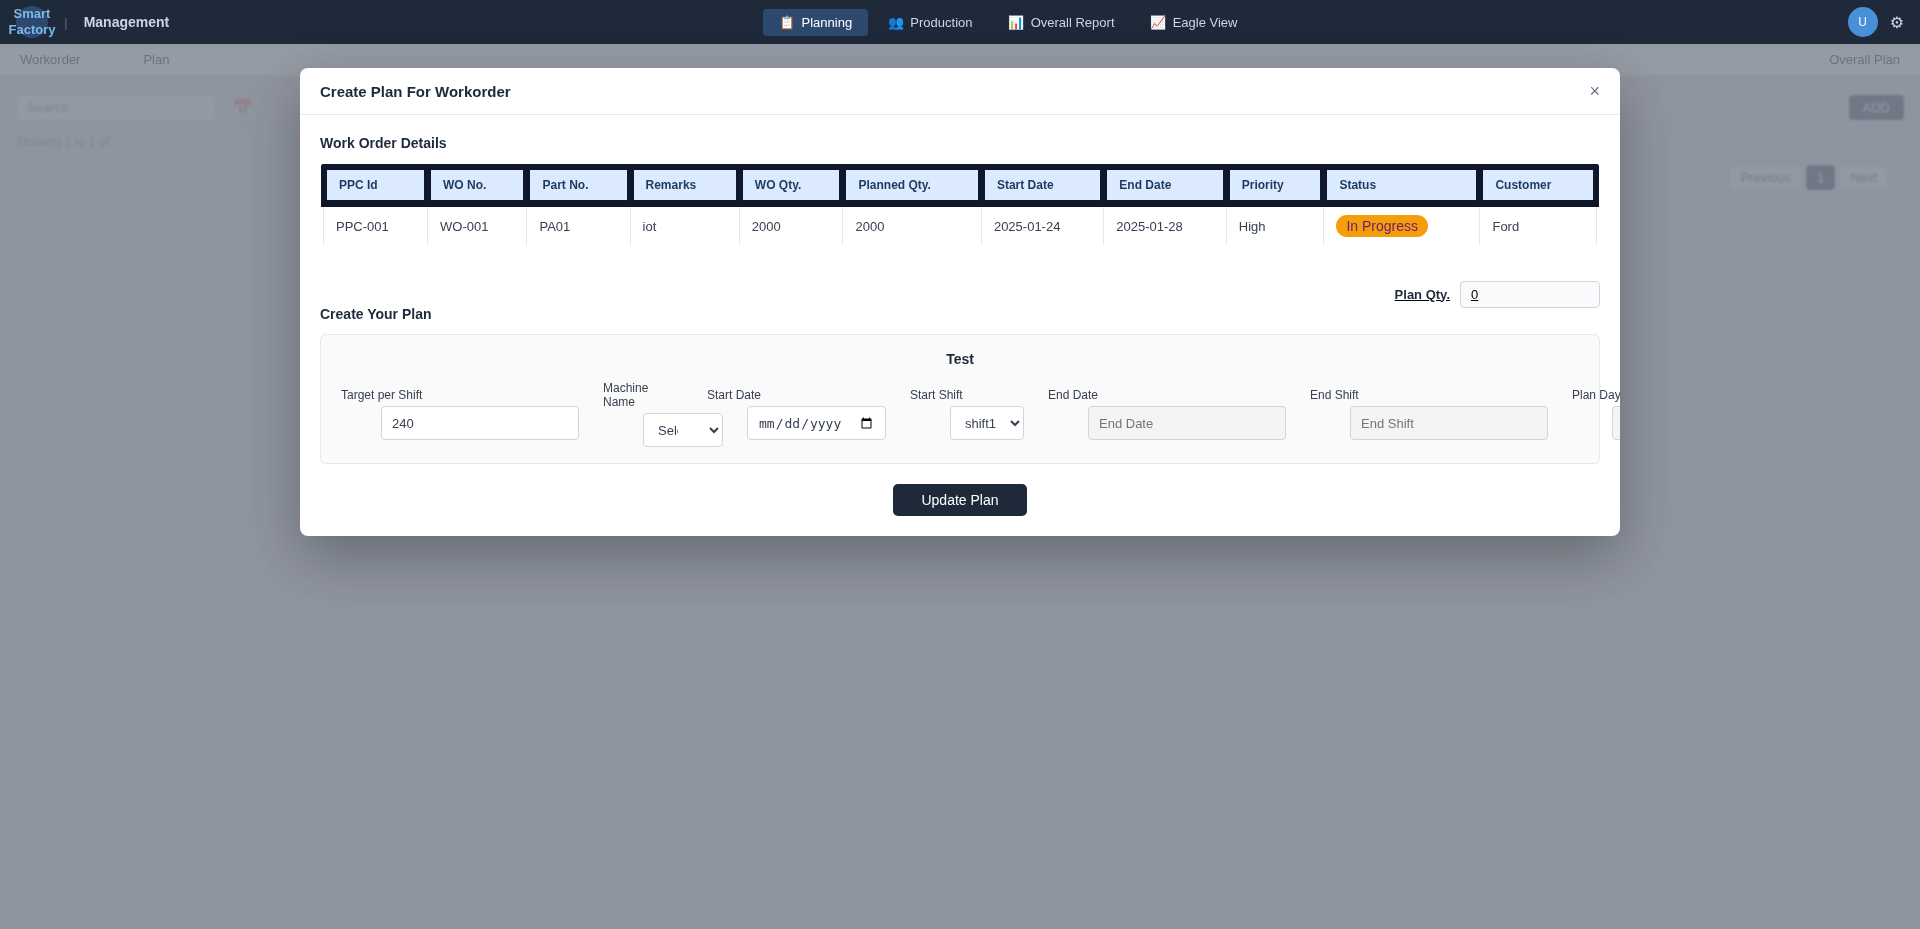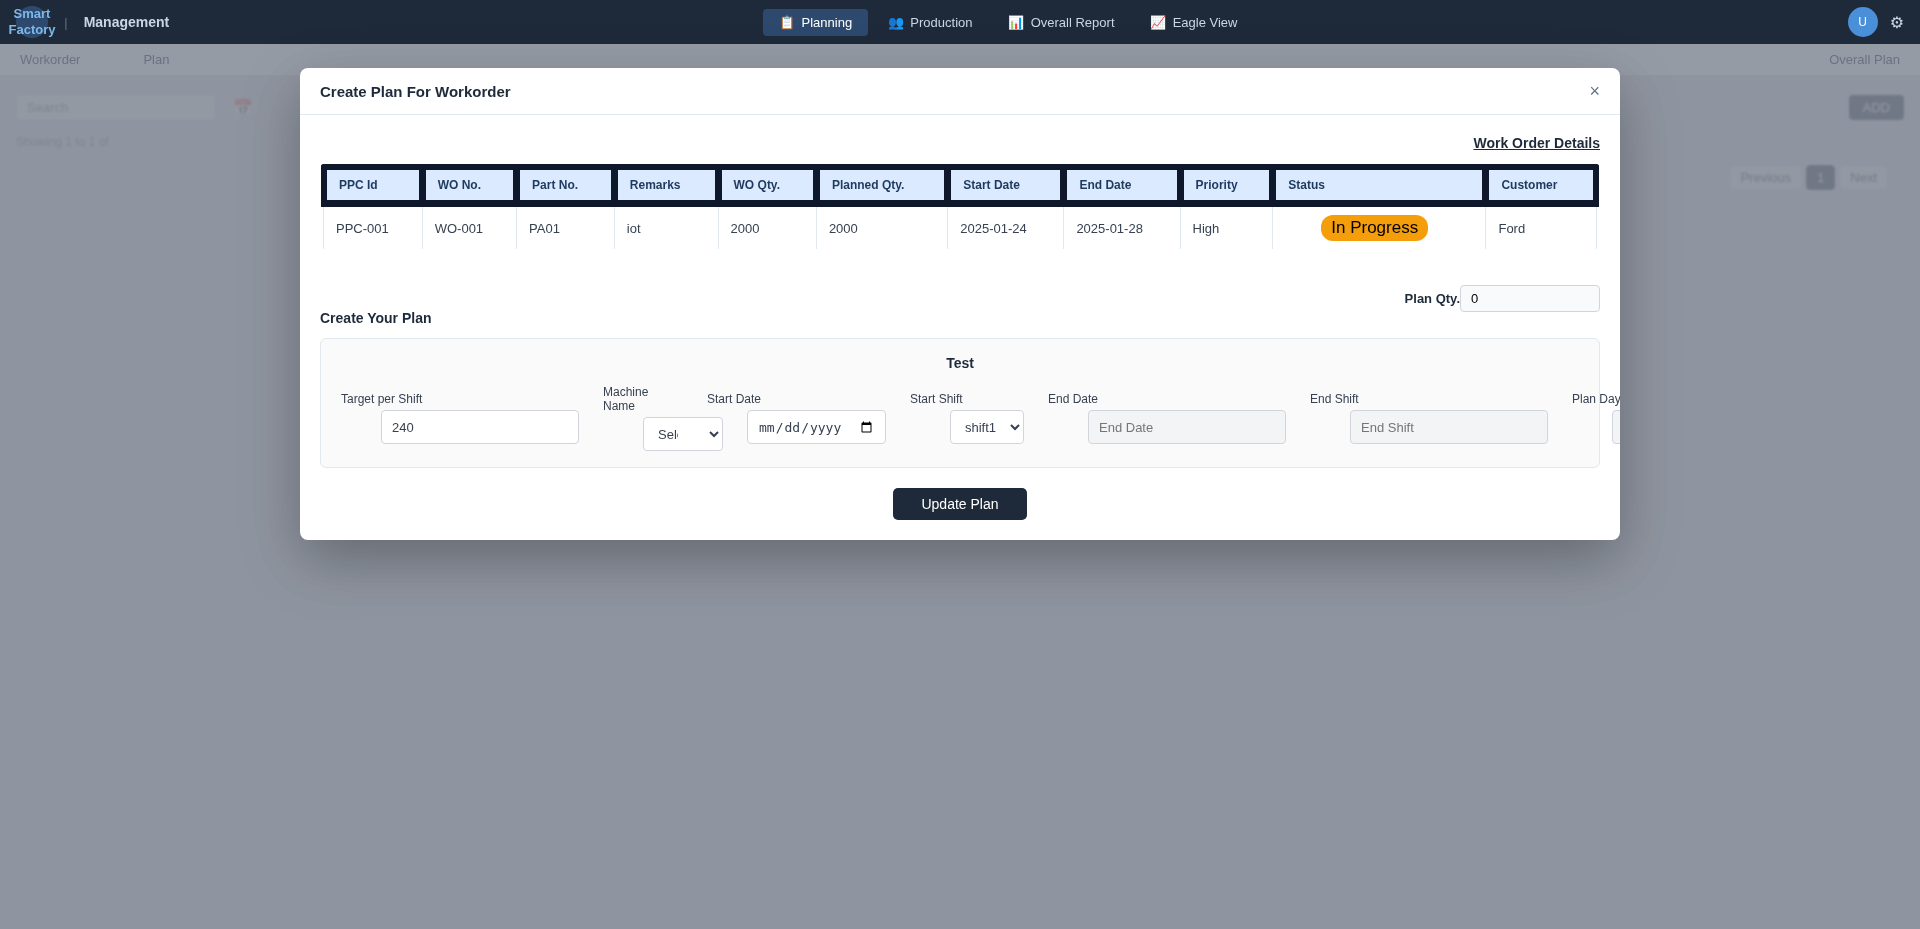--- a/index.html
+++ b/index.html
@@ -178,23 +178,22 @@
       border: none;
       line-height: 1;
     }
     .modal-body { padding: 20px; }
 
     
     .section-title {
       font-size: 14px;
       font-weight: 600;
       color: #1e2a3a;
-      text-align: right;
+      text-align: left;
       margin-bottom: 12px;
-      text-decoration: underline;
     }
 
     
     .wo-table {
       width: 100%;
       border-collapse: collapse;
       border: 1px solid #e2e8f0;
       border-radius: 4px;
       overflow: hidden;
       margin-bottom: 20px;
@@ -210,46 +209,46 @@
     }
     .wo-table td {
       padding: 8px 12px;
       font-size: 13px;
       color: #374151;
       border: 1px solid #e2e8f0;
       text-align: left;
     }
     .status-badge {
       background: #f59e0b;
-      color: #000000;
+      color: #701a75;
       padding: 3px 10px;
       border-radius: 12px;
-      font-size: 17px;
+      font-size: 14px;
       font-weight: 500;
       display: inline-block;
-      margin-left: 36px;
     }
 
     
     .create-plan-header {
       display: flex;
       align-items: center;
       justify-content: space-between;
       margin-bottom: 12px;
     }
     .create-plan-title {
       font-size: 14px;
       font-weight: 600;
       color: #1e2a3a;
       margin-top: 40px;
     }
     .plan-qty-row {
       display: flex;
       align-items: center;
-      gap: 0;
+      gap: 10px;
+      text-decoration: underline;
     }
     .plan-qty-label {
       font-size: 13px;
       font-weight: 600;
       color: #1e2a3a;
     }
     .plan-qty-input {
       border: 1px solid #d1d5db;
       border-radius: 4px;
       padding: 5px 10px;

